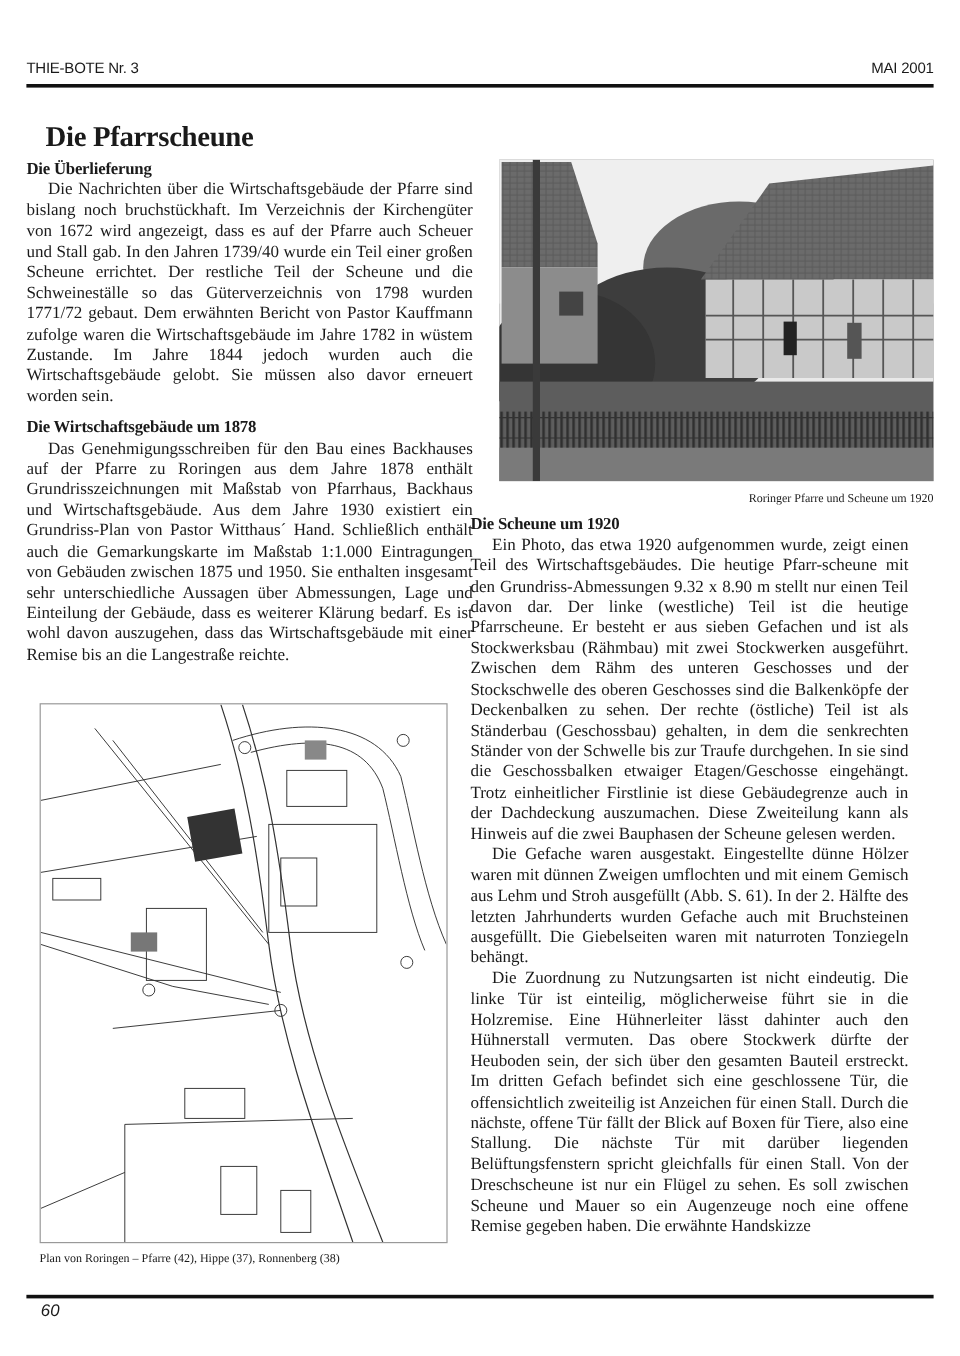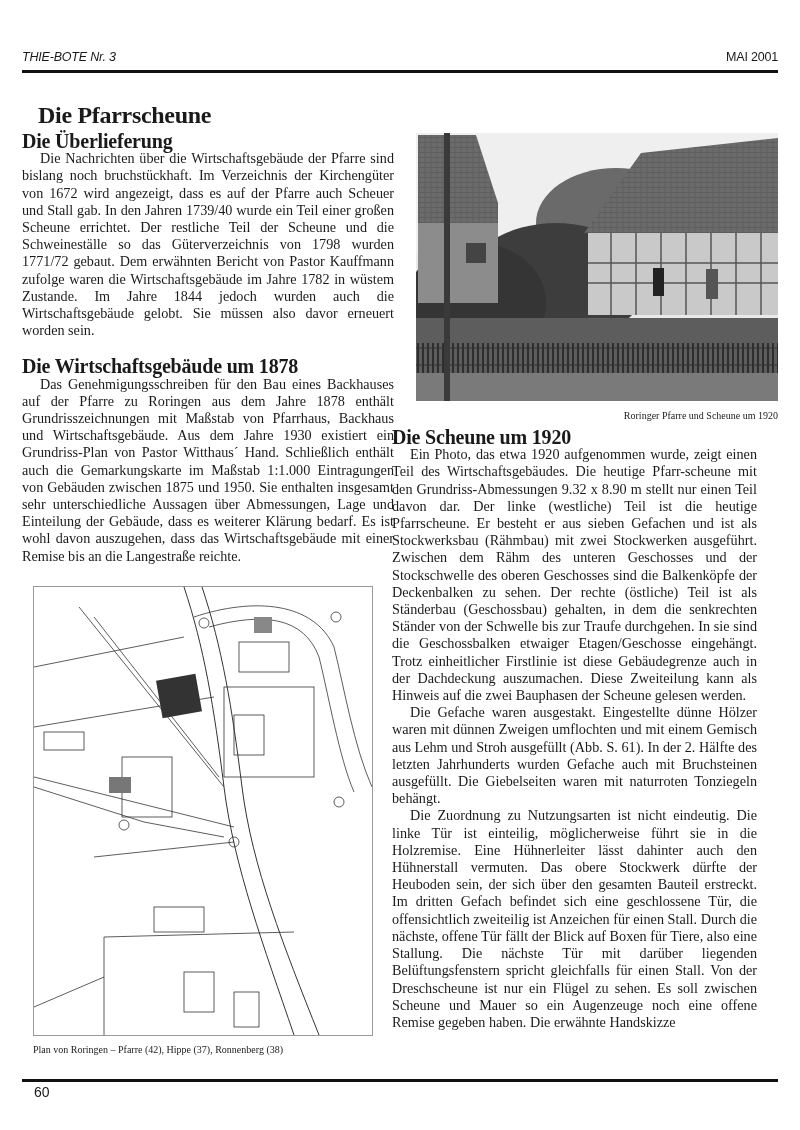--- a/index.html
+++ b/index.html
@@ -1,34 +1,34 @@
 <!DOCTYPE html>
 <html><head>
 <meta charset="utf-8">
 <style>
   html, body { margin: 0; padding: 0; background: #ffffff; }
   body { width: 800px; height: 1130px; position: relative; overflow: hidden; color: #1a1a1a; font-family: "Liberation Serif", serif; }
   .running-head { position: absolute; left: 22px; right: 22px; top: 50px; height: 20px; font-family: "Liberation Sans", sans-serif; font-size: 12.5px; letter-spacing: -0.2px; }
-  .running-head .left { position: absolute; left: 0; top: 0; font-style: italic; }
+  .running-head .left { position: absolute; left: 0; top: 0; }
   .running-head .right { position: absolute; right: 0; top: 0; }
   .rule { position: absolute; left: 22px; right: 22px; height: 3px; background: #111; }
   .rule.top { top: 70px; }
   .rule.bottom { top: 1079px; }
   .title { position: absolute; left: 22px; top: 86px; font-size: 24px; font-weight: bold; letter-spacing: -0.3px; }
   .col { position: absolute; font-size: 14.2px; line-height: 17.2px; text-align: justify; }
   .col.left { left: 22px; width: 372px; top: 133px; }
   .col.right { left: 392px; width: 365px; top: 429px; }
-  .col h3 { margin: 0; font-size: 20px; font-weight: bold; line-height: 17.2px; letter-spacing: -0.2px; }
+  .col h3 { margin: 0; font-size: 14px; font-weight: bold; line-height: 17.2px; letter-spacing: -0.2px; }
   .col p { margin: 0; text-indent: 18px; }
-  .col.left h3.second { margin-top: 19px; }
+  .col.left h3.second { margin-top: 9px; }
   .photo { position: absolute; left: 416px; top: 133px; width: 362px; height: 268px; overflow: hidden; background: #9a9a9a; }
   .photo-caption { position: absolute; right: 22px; top: 410px; font-size: 10px; margin-left: 44px; }
   .map { position: absolute; left: 33px; top: 586px; width: 338px; height: 448px; border: 1px solid #999; background: #fff; overflow: hidden; }
   .map-caption { position: absolute; left: 33px; width: 338px; top: 1044px; text-align: left; font-size: 10px; }
-  .page-number { position: absolute; left: 34px; top: 1084px; font-family: "Liberation Sans", sans-serif; font-size: 14px; }
+  .page-number { position: absolute; left: 34px; top: 1084px; font-family: "Liberation Sans", sans-serif; font-size: 14px; font-style: italic; }
   svg { display: block; }
 </style>
 </head>
 <body>
 
 <div class="running-head">
   <span class="left">THIE-BOTE Nr. 3</span>
   <span class="right">MAI 2001</span>
 </div>
 <div class="rule top"></div>

